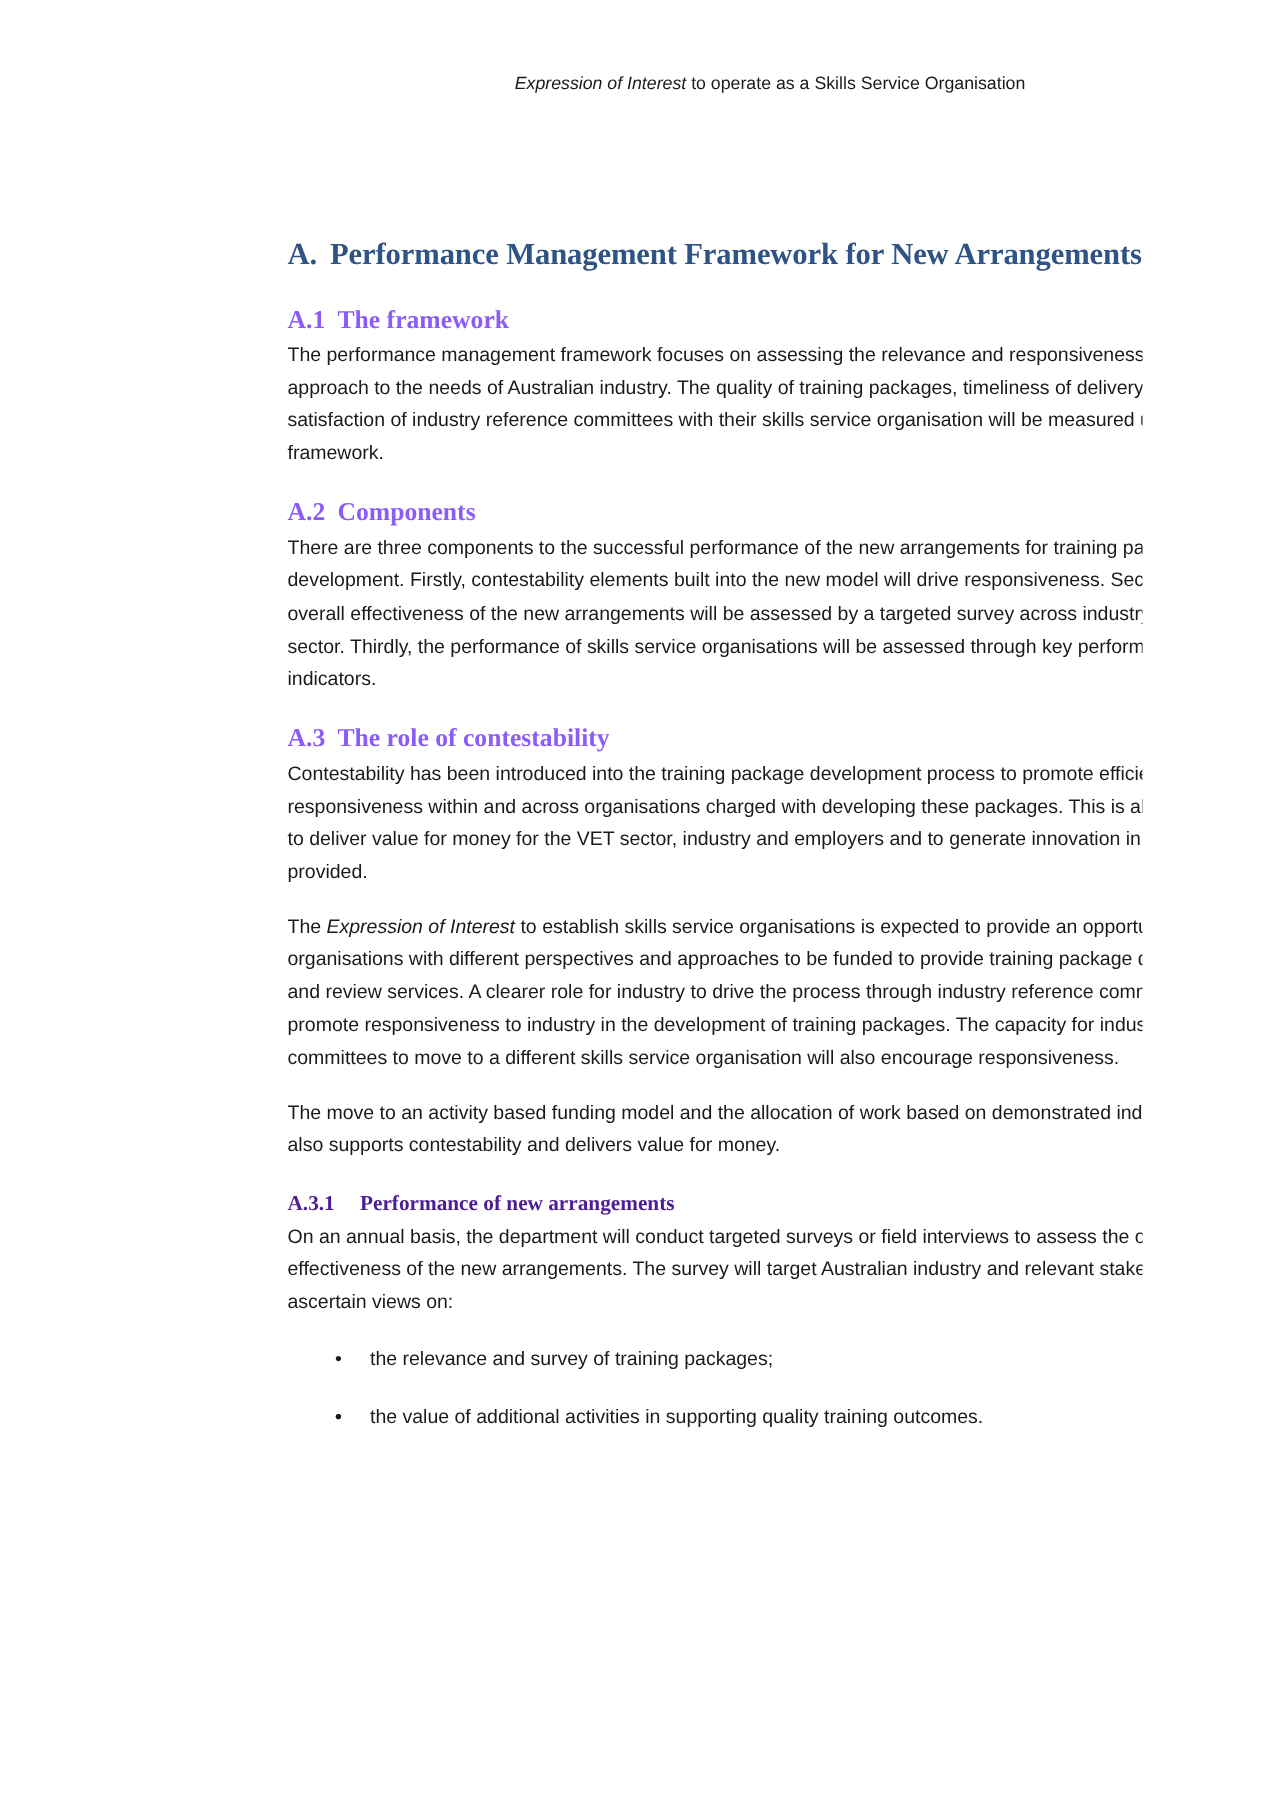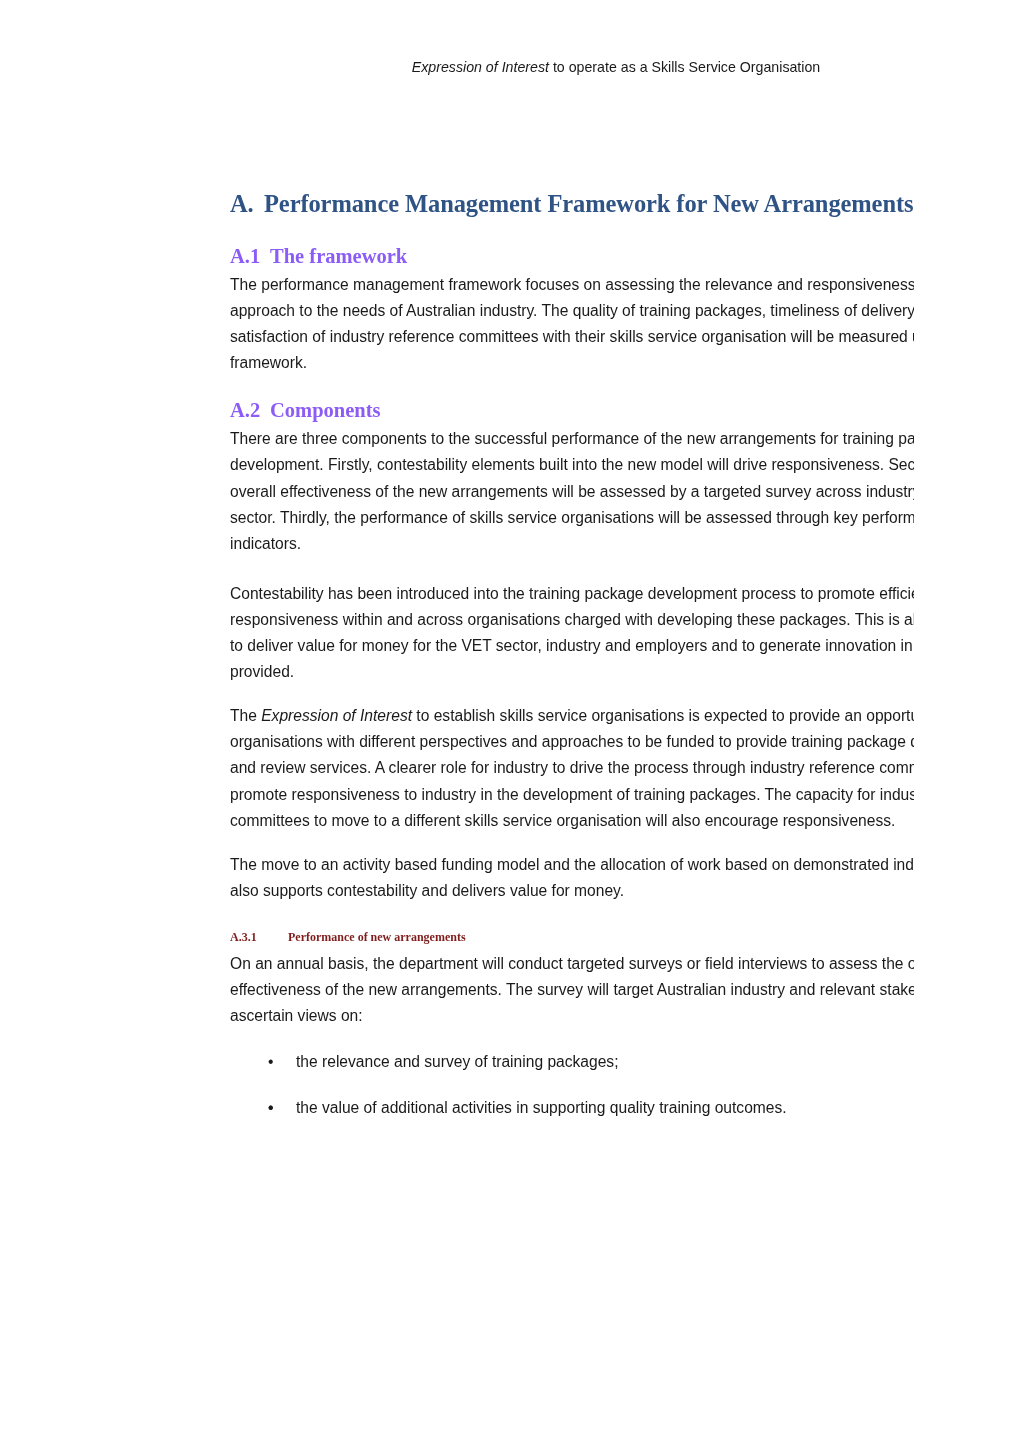--- a/index.html
+++ b/index.html
@@ -68,23 +68,23 @@
     line-height: 26px;
     color: #8b5cf6;
     margin: 0;
     padding: 0;
   }
   h2.h-sub .num { display: inline-block; min-width: 40px; }
 
   h3.h-subsub {
     font-family: "Liberation Serif", serif;
     font-weight: bold;
-    font-size: 12px;
+    font-size: 17px;
     line-height: 22px;
-    color: #7f1d1d;
+    color: #4c1d95;
     margin: 0;
     padding: 0;
   }
   h3.h-subsub .num { display: inline-block; min-width: 58px; }
 
   
   p.body {
     font-size: 15.6px;
     line-height: 26.1px;
     margin: 0;
@@ -158,20 +158,21 @@
     <p class="body">The performance management framework focuses on assessing the relevance and responsiveness of the new approach to the needs of Australian industry. The quality of training packages, timeliness of delivery and the satisfaction of industry reference committees with their skills service organisation will be measured under the framework.</p>
 
     <div class="gap-p-to-h2"></div>
 
     <h2 class="h-sub"><span class="num">A.2</span><span>Components</span></h2>
     <div class="gap-h2-to-p"></div>
     <p class="body">There are three components to the successful performance of the new arrangements for training package development. Firstly, contestability elements built into the new model will drive responsiveness. Secondly, the overall effectiveness of the new arrangements will be assessed by a targeted survey across industry and the sector. Thirdly, the performance of skills service organisations will be assessed through key performance indicators.</p>
 
     <div class="gap-p-to-h2"></div>
 
+    <h2 class="h-sub"><span class="num">A.3</span><span>The role of contestability</span></h2>
     <div class="gap-h2-to-p"></div>
     <p class="body">Contestability has been introduced into the training package development process to promote efficiency and responsiveness within and across organisations charged with developing these packages. This is also expected to deliver value for money for the VET sector, industry and employers and to generate innovation in the services provided.</p>
 
     <div class="gap-p-to-p"></div>
 
     <p class="body"><span>The </span><em>Expression of Interest</em><span> to establish skills service organisations is expected to provide an opportunity for new organisations with different perspectives and approaches to be funded to provide training package development and review services. A clearer role for industry to drive the process through industry reference committees will promote responsiveness to industry in the development of training packages. The capacity for industry reference committees to move to a different skills service organisation will also encourage responsiveness.</span></p>
 
     <div class="gap-p-to-p"></div>
 
     <p class="body">The move to an activity based funding model and the allocation of work based on demonstrated industry need, also supports contestability and delivers value for money.</p>

